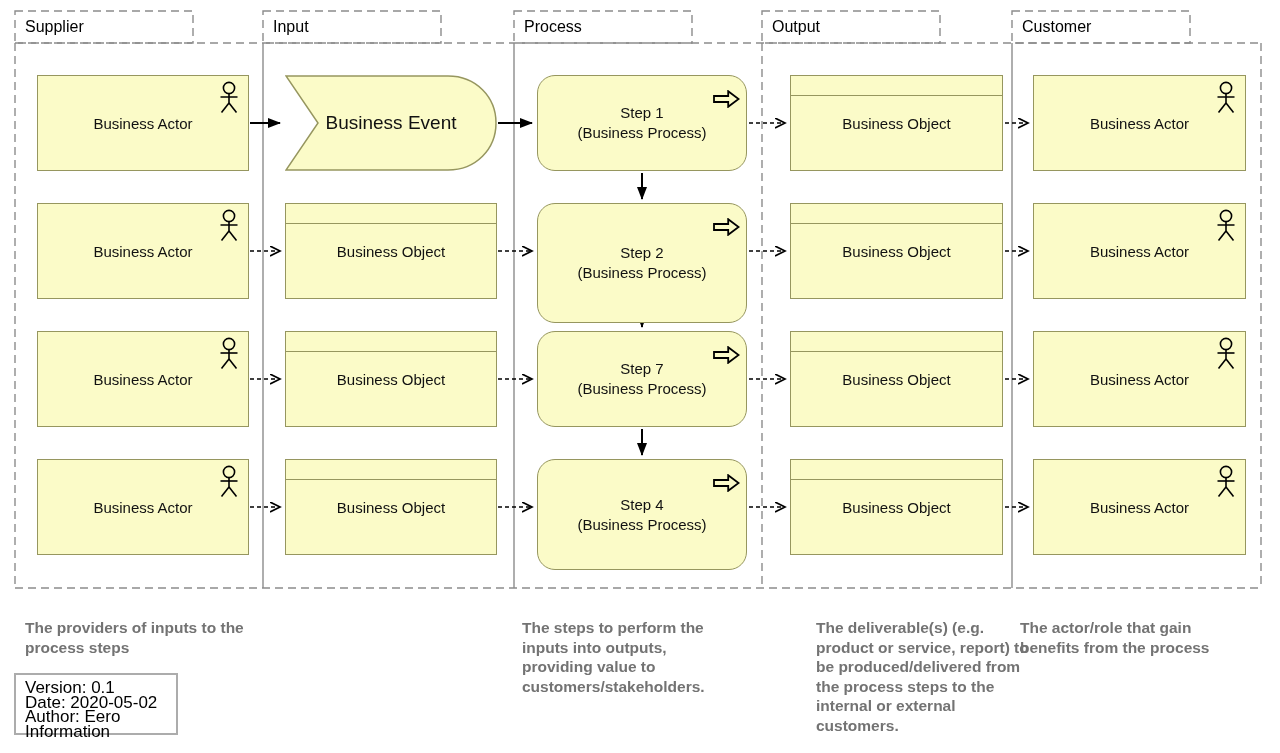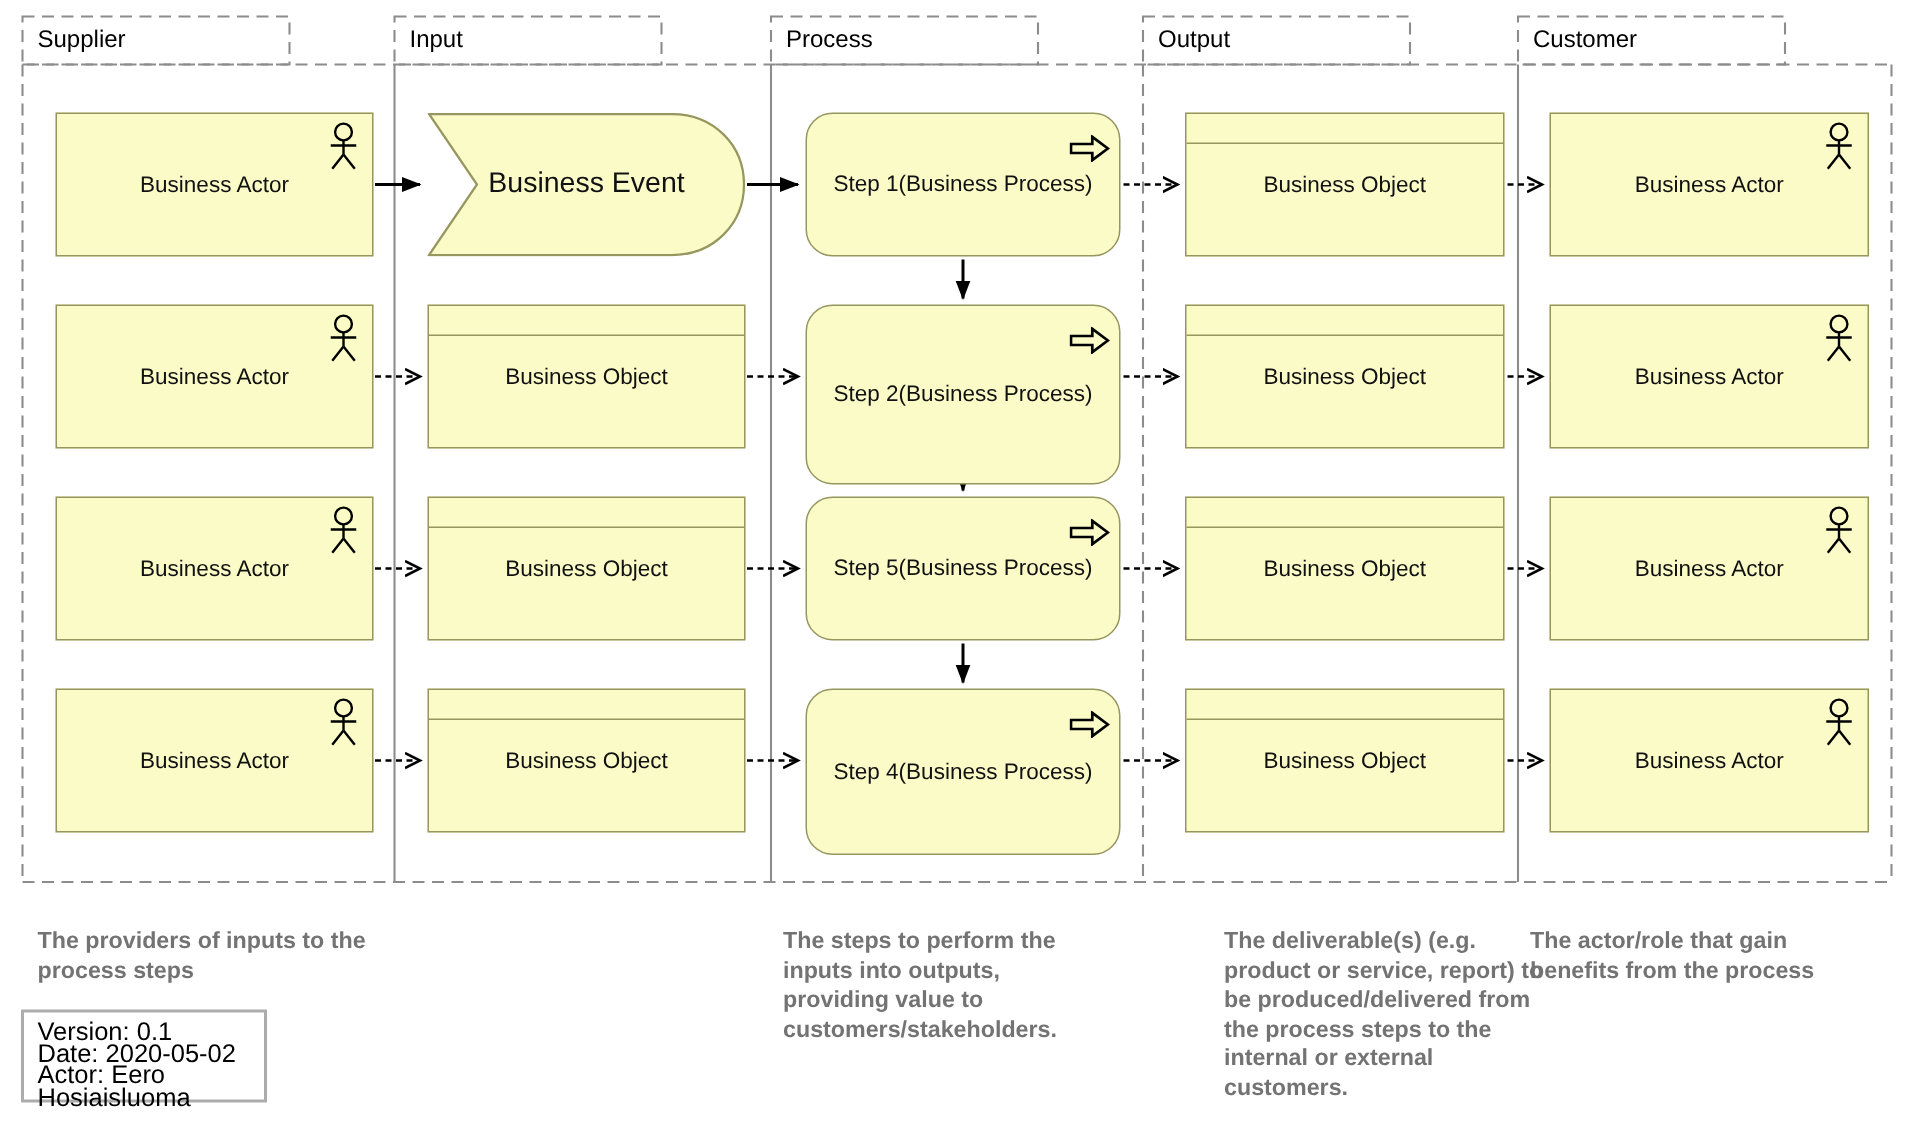--- a/index.html
+++ b/index.html
@@ -10,21 +10,21 @@
   .overlay{position:absolute;left:0;top:0;pointer-events:none;}
   .tab-label{
     position:absolute;top:11px;height:32px;display:flex;align-items:center;
     font-size:16px;color:#000;
   }
   .shape{
     position:absolute;box-sizing:border-box;background:#FBFBC8;
     border:1.4px solid #96965F;display:flex;align-items:center;justify-content:center;
     text-align:center;font-size:15px;color:#111;
   }
-  .step{border-radius:18px;line-height:20px;align-items:center;}
+  .step{border-radius:18px;flex-direction:column;line-height:20px;align-items:center;}
   .band{position:absolute;top:0;left:0;right:0;height:19px;border-bottom:1.4px solid #96965F;}
   .shape-label{position:relative;z-index:2;}
   .icon{position:absolute;}
   .event-svg{position:absolute;}
   .event-label{
     position:absolute;display:flex;align-items:center;justify-content:center;
     font-size:19px;color:#111;text-align:center;
   }
   .desc{
     position:absolute;top:618px;font-size:15.5px;line-height:19.5px;color:#737373;
@@ -187,21 +187,21 @@
     <svg class="icon" style="right:6px;top:14px" width="27" height="18" viewBox="0 0 27 18">
       <path d="M1,6 L15.2,6 L15.2,1.2 L25.6,9 L15.2,16.8 L15.2,12 L1,12 Z" fill="none" stroke="#000" stroke-width="1.8"></path>
     </svg>
     <span>Step 2</span>
     <span>(Business Process)</span>
   </div>
   <div class="shape step" style="left:537px;top:331px;width:210px;height:96px">
     <svg class="icon" style="right:6px;top:14px" width="27" height="18" viewBox="0 0 27 18">
       <path d="M1,6 L15.2,6 L15.2,1.2 L25.6,9 L15.2,16.8 L15.2,12 L1,12 Z" fill="none" stroke="#000" stroke-width="1.8"></path>
     </svg>
-    <span>Step 5</span>
+    <span>Step 7</span>
     <span>(Business Process)</span>
   </div>
   <div class="shape step" style="left:537px;top:459px;width:210px;height:111px">
     <svg class="icon" style="right:6px;top:14px" width="27" height="18" viewBox="0 0 27 18">
       <path d="M1,6 L15.2,6 L15.2,1.2 L25.6,9 L15.2,16.8 L15.2,12 L1,12 Z" fill="none" stroke="#000" stroke-width="1.8"></path>
     </svg>
     <span>Step 4</span>
     <span>(Business Process)</span>
   </div>
 
@@ -282,16 +282,16 @@
 be produced/delivered from
 the process steps to the
 internal or external
 customers.</div>
   <div class="desc" style="left:1020px;width:225px">The actor/role that gain
 benefits from the process</div>
 
   <div class="legend">
     <div>Version: 0.1</div>
     <div>Date: 2020-05-02</div>
-    <div>Actor: Eero Hosiaisluoma</div>
+    <div>Author: Eero Information</div>
   </div>
 
 </div>
 
 </body></html>

